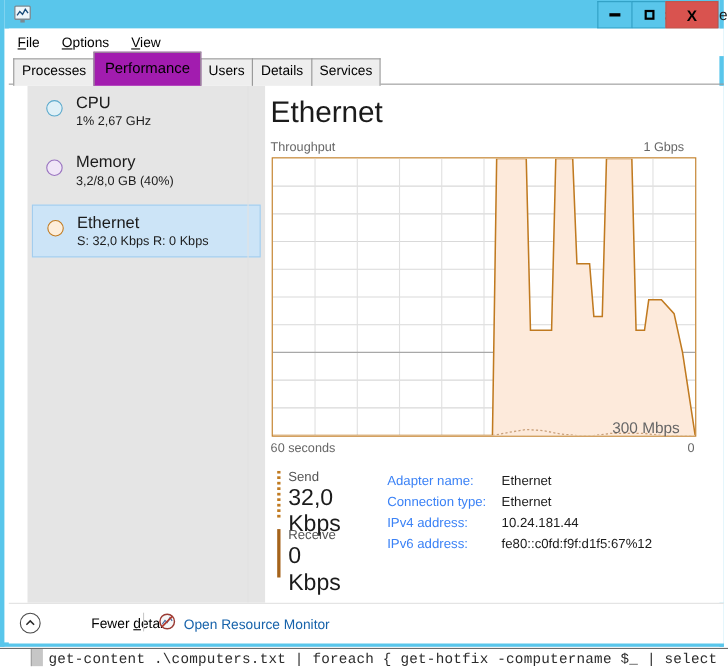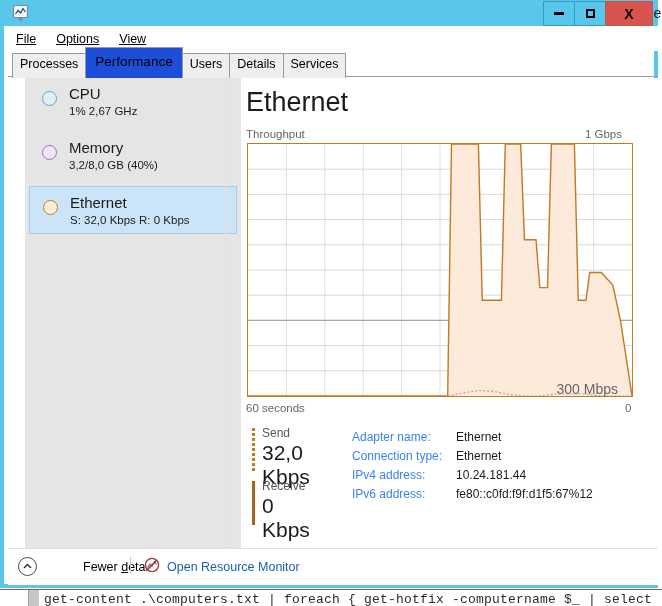--- a/index.html
+++ b/index.html
@@ -113,21 +113,20 @@
     display: flex;
     align-items: center;
     padding-left: 8px;
     box-sizing: border-box;
   }
   .menu-item {
     font-size: 12.5px;
     color: #000;
     margin-right: 20px;
     cursor: default;
-    text-decoration: underline;
   }
   .menu-item u { text-decoration: underline; }
 
   
   .tabstrip {
     position: absolute;
     left: 4px; top: 51px;
     width: 650px;
     height: 27px;
   }
@@ -147,21 +146,21 @@
     border-bottom: none;
     padding: 3px 7px 4px 7px;
     margin-right: -1px;
     height: 17px;
     box-sizing: content-box;
     cursor: default;
     position: relative;
     z-index: 1;
   }
   .tab.active {
-    background: #1d4ed8;
+    background: #a21caf;
     padding: 6px 9px 5px 9px;
     z-index: 3;
     height: 19px;
     font-size: 13.5px;
   }
   .tab-underline {
     position: absolute;
     left: 0; top: 25px;
     width: 650px; height: 1px;
     background: #9a9a9a;

